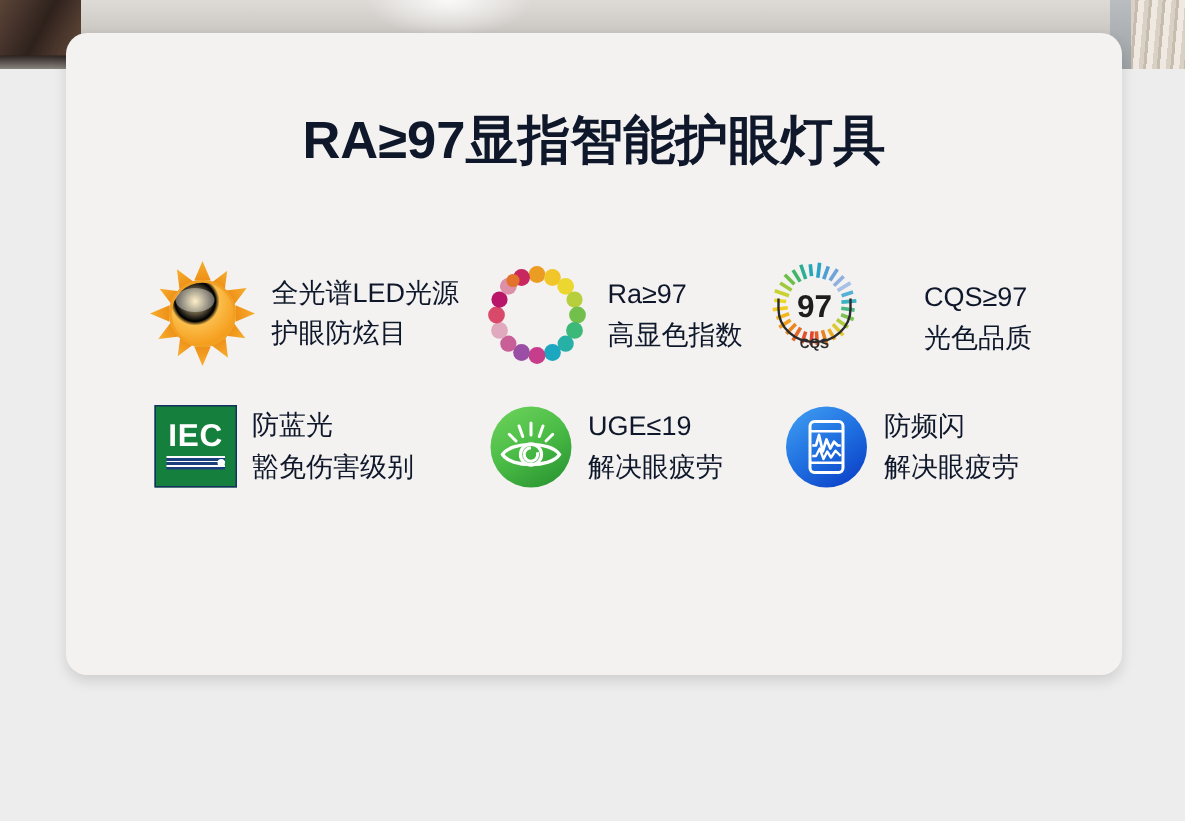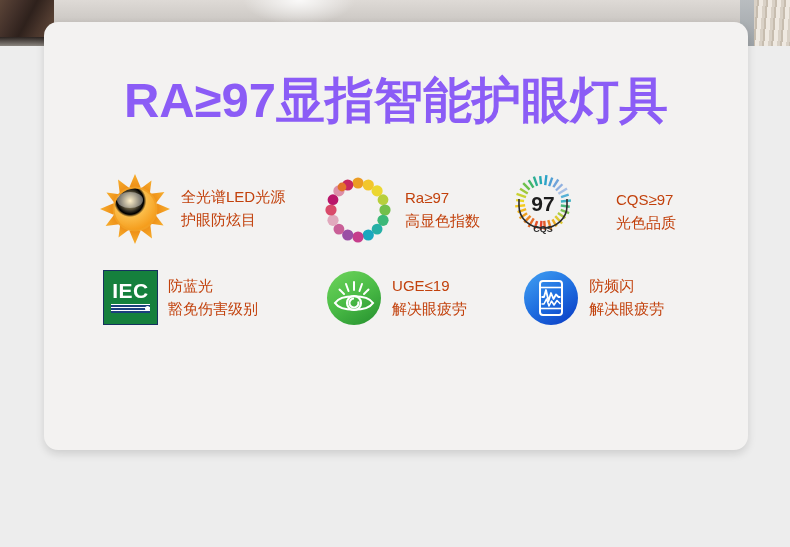--- a/index.html
+++ b/index.html
@@ -78,25 +78,25 @@
     height: 428px;
     background: #f3f2f1;
     border-radius: 14px;
     box-shadow: 0 4px 9px rgba(0,0,0,0.13);
   }
 
   #page-title {
     margin: 0;
     padding-top: 54px;
     text-align: center;
-    font-size: 49px;
+    font-size: 35px;
     line-height: 1;
     font-weight: 700;
     letter-spacing: 0px;
-    color: #8b5cf6;
+    color: #0f172a;
     font-family: "Liberation Sans", "DejaVu Sans", sans-serif;
   }
 
   
   .feature-grid {
     margin: 0;
     padding: 0;
     position: absolute;
     left: 55px;
     top: 150px;
@@ -117,23 +117,23 @@
   .feature-row.row-1 .feature-item:nth-child(3) { width: 182px; gap: 41px; }
   .feature-row.row-2 .feature-item:nth-child(1) { width: 222px; padding-left: 4px;}
   .feature-row.row-2 .feature-item:nth-child(2) { width: 190px; padding-left: 16px;}
   .feature-row.row-2 .feature-item:nth-child(3) { width: 182px; padding-left: 20px;}
 
   .feature-icon {
     flex: 0 0 auto;
     display: block;
   }
   .feature-text {
-    font-size: 15px;
+    font-size: 18px;
     line-height: 1.52;
-    color: #c2410c;
+    color: #0f172a;
     white-space: nowrap;
   }
   .feature-text .line { display: block; }
 
   
   .iec-logo {
     width: 55px;
     height: 55px;
     background: #15803d;
     border: 1px solid #15315f;

